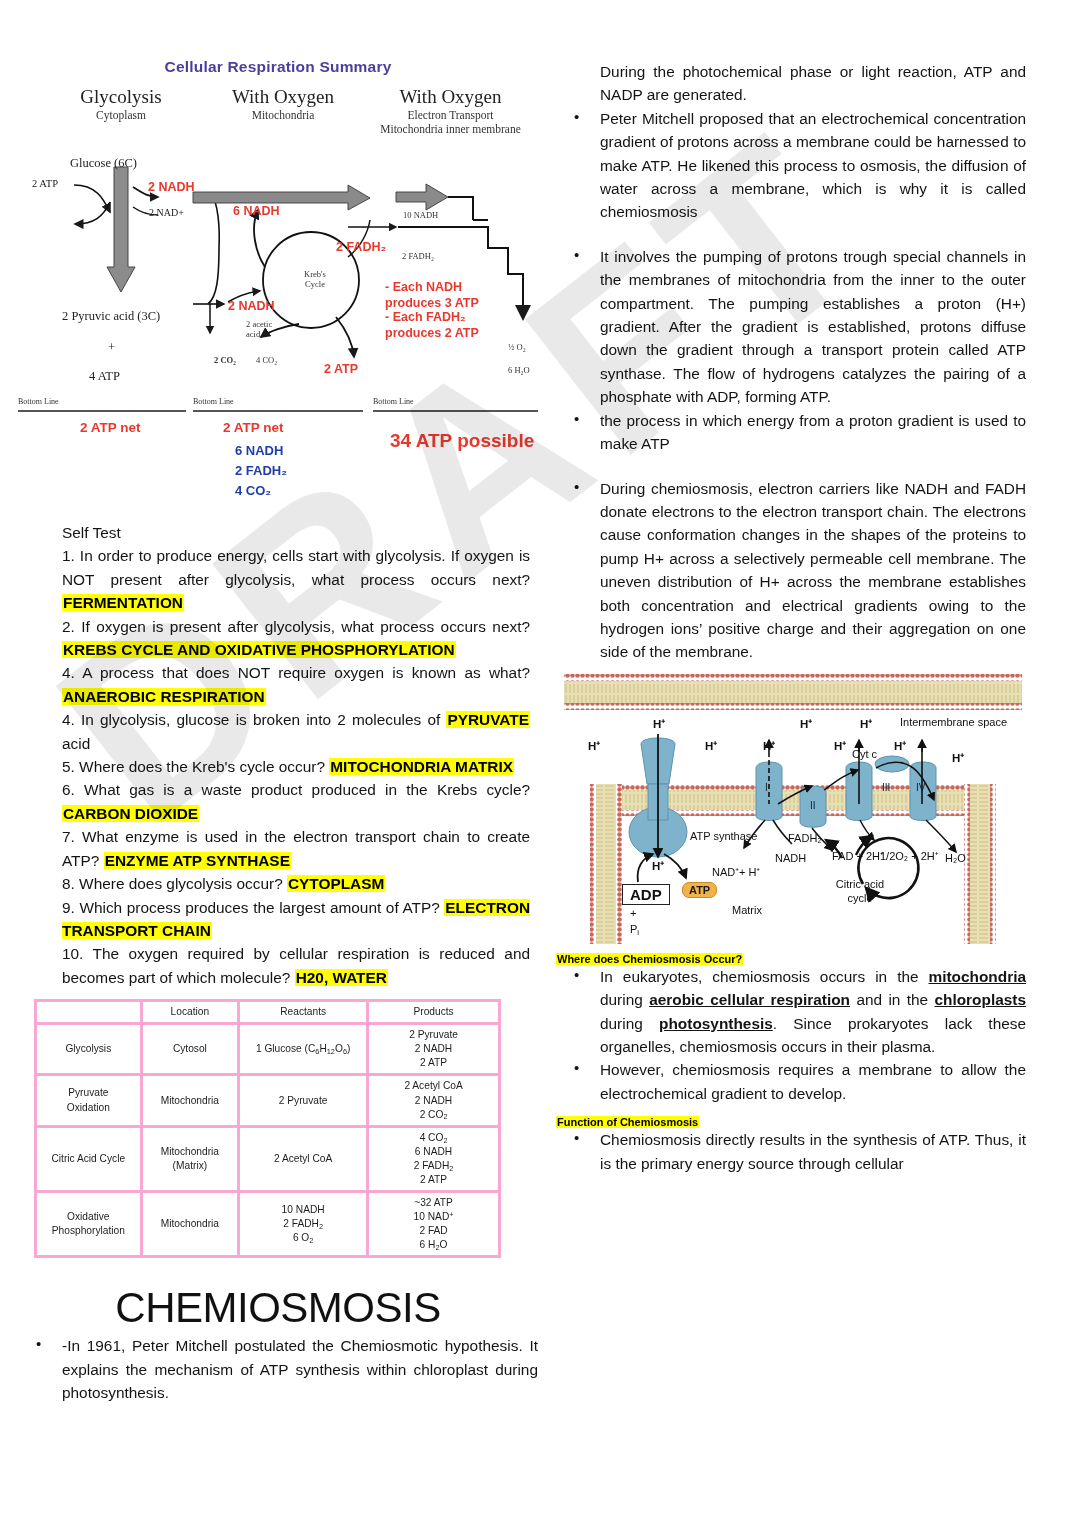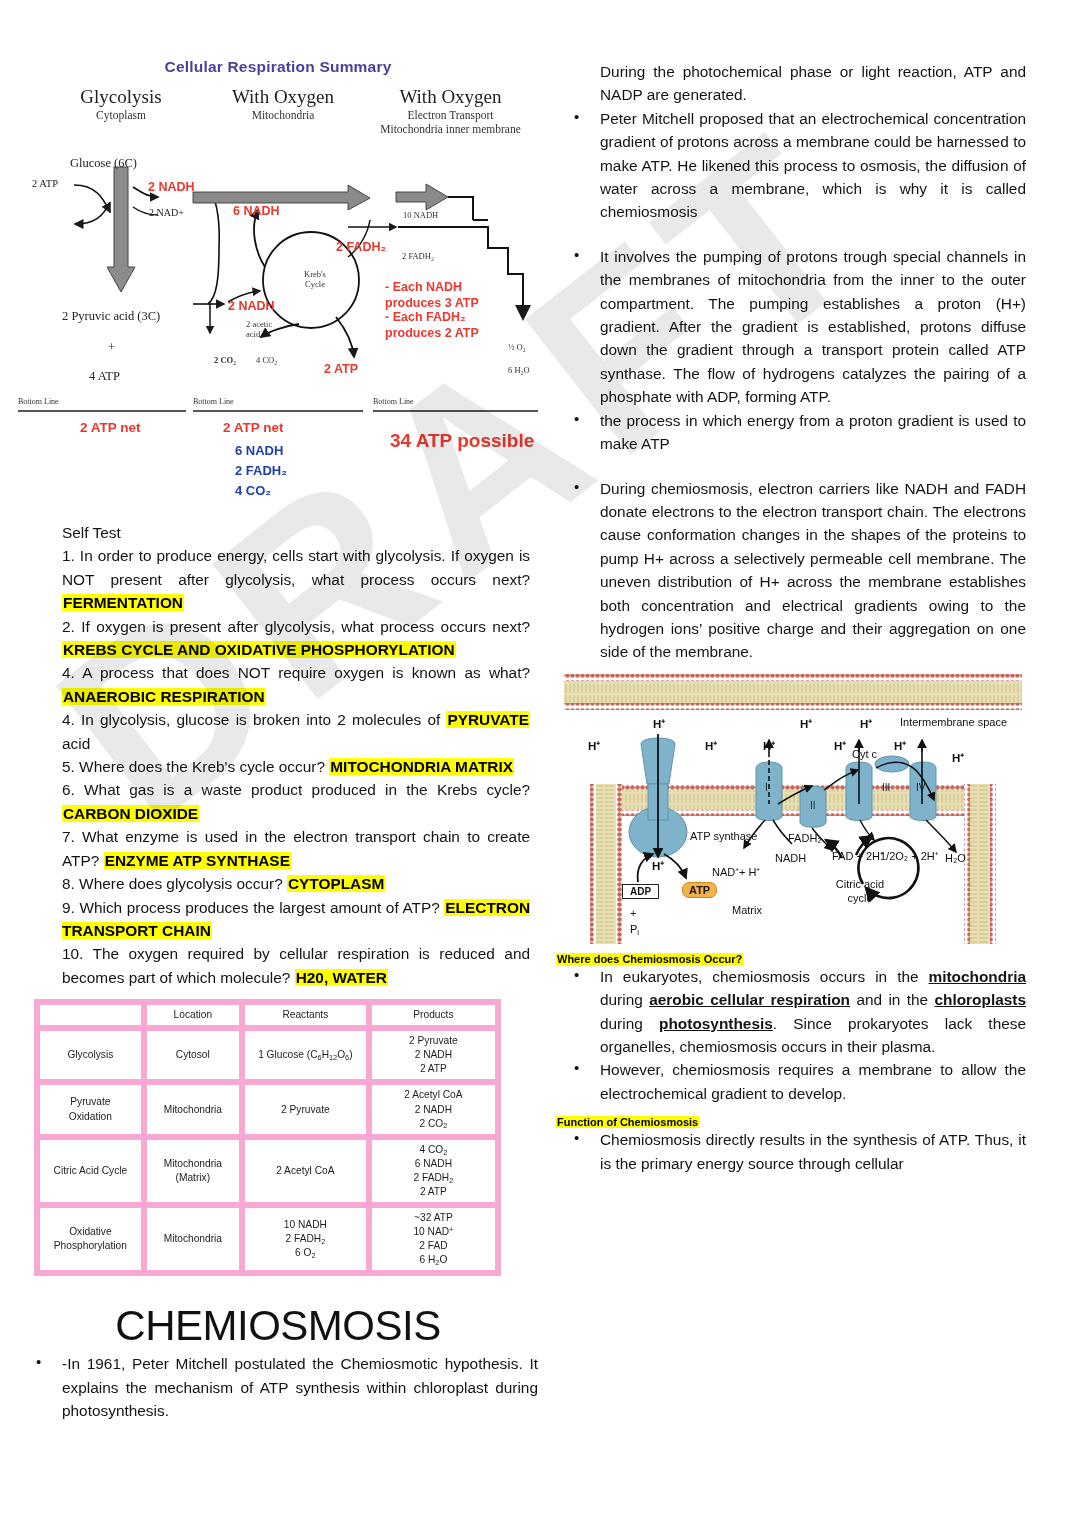--- a/index.html
+++ b/index.html
@@ -153,21 +153,21 @@
   
   .sumtable {
     margin: 10px 0 0 16px;
     border-collapse: collapse;
     width: 467px;
     font-family: "Liberation Sans", sans-serif;
     font-size: 10.2px;
     color: #1d1d1d;
   }
   .sumtable td, .sumtable th {
-    border: 6px solid #f9a8d4;
+    border: 3px solid #f9a8d4;
     padding: 3px 0;
     text-align: center;
     vertical-align: middle;
     font-weight: 400;
     line-height: 1.38;
   }
   .sumtable th { font-weight: 400; }
   .sumtable td.stage { text-align: center; }
   .sumtable .c1 { width: 103px; }
   .sumtable .c2 { width: 95px; }
@@ -244,21 +244,21 @@
     font-size: 11px;
     padding: 1px 6px;
     font-family: "Liberation Sans", sans-serif;
   }
   .adp-box {
     position: absolute;
     background: #ffffff;
     border: 1.4px solid #222;
     color: #111;
     font-weight: 700;
-    font-size: 10px;
+    font-size: 15px;
     padding: 1px 7px;
     font-family: "Liberation Sans", sans-serif;
   }
   .sec-head {
     font-family: "Liberation Sans", sans-serif;
     font-size: 11px;
     font-weight: 700;
     margin: 0 0 0 0;
   }
 </style>

